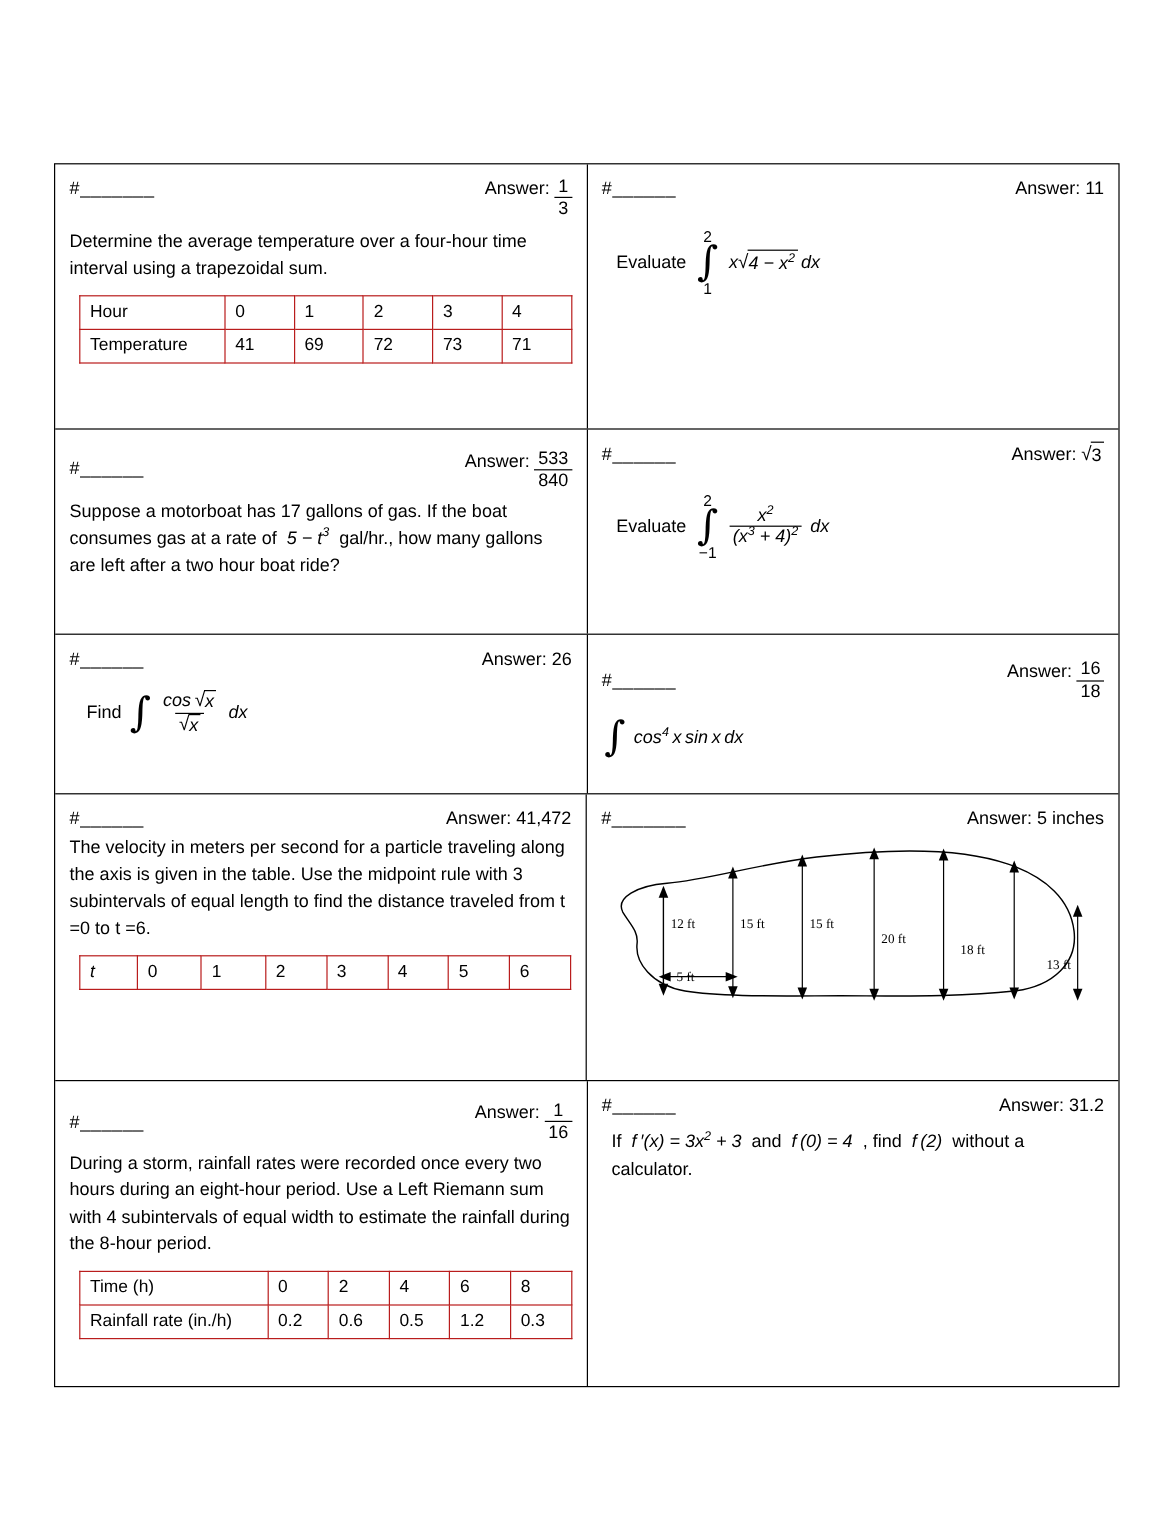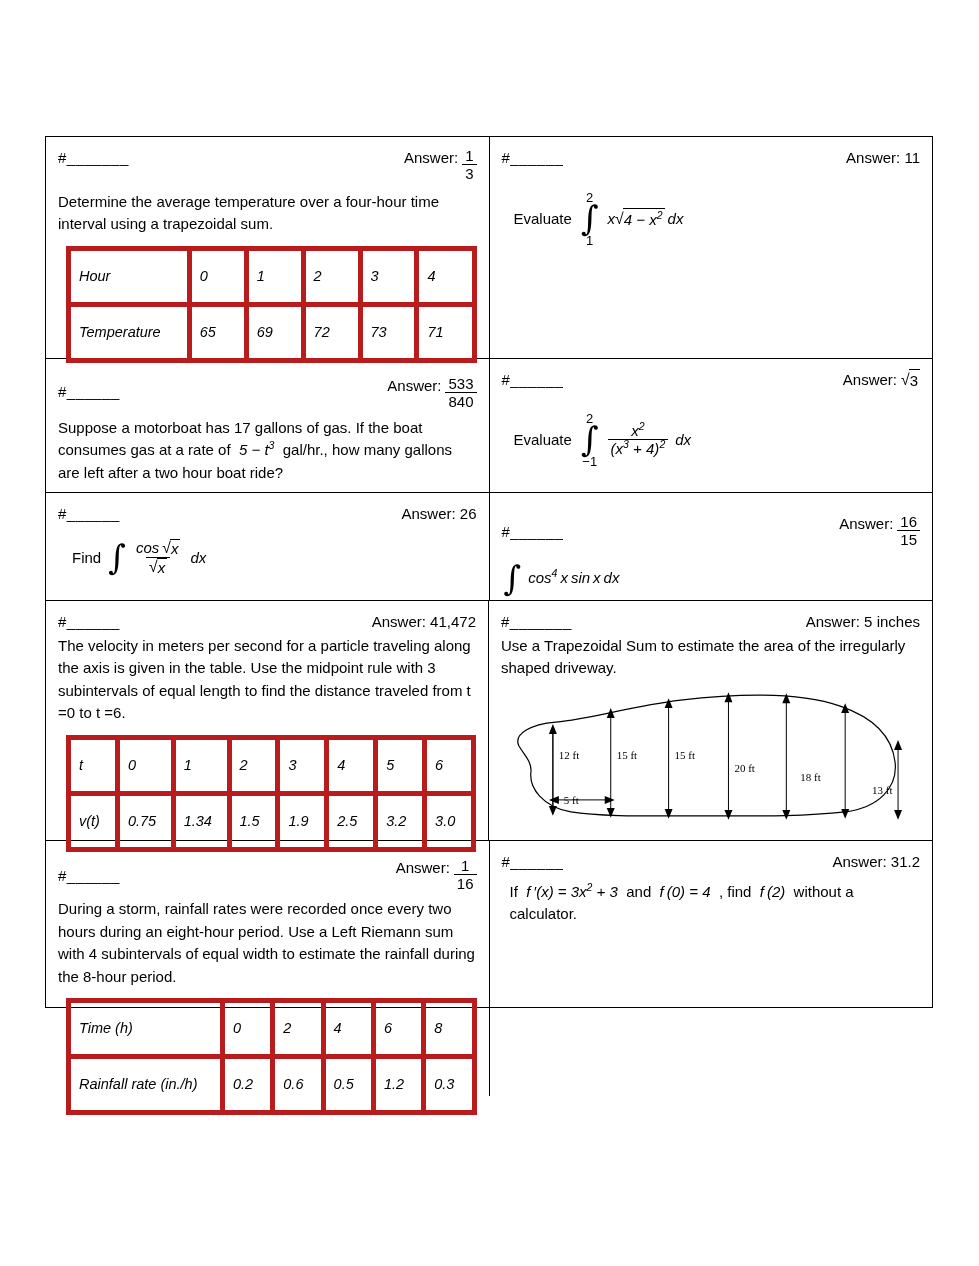--- a/index.html
+++ b/index.html
@@ -12,21 +12,21 @@
     height: 1266px;
     font-family: "Liberation Sans", sans-serif;
     color: #000000;
     position: relative;
   }
   .page {
     position: absolute;
     left: 45px;
     top: 136px;
     width: 888px;
-    height: 872px;
+    height: 1020px;
     box-sizing: border-box;
     border: 1px solid #000;
     display: flex;
     flex-direction: column;
   }
   .row {
     display: flex;
     flex-direction: row;
     border-bottom: 1px solid #000;
     box-sizing: border-box;
@@ -128,25 +128,24 @@
   }
   .it { font-style: italic; }
   sup.e { font-size: 0.7em; vertical-align: super; line-height: 0; }
   
   table.data {
     border-collapse: collapse;
     margin-top: 10px;
     font-size: 14.5px;
   }
   table.data td {
-    border: 5px solid #b91c1c;
-    padding: 15px 8px;
+    border: 1px solid #b91c1c;
+    padding: 3px 8px;
     height: 20px;
     white-space: nowrap;
-    font-style: italic;
   }
   table.data td.lbl { text-align: left; }
   table.data td.val { text-align: left; }
   
   .figure {
     margin-top: 4px;
     display: flex;
     justify-content: flex-start;
   }
 </style>
@@ -173,21 +172,21 @@
             <tr>
           <td class="lbl" style="width:118px;">Hour</td>
           <td class="val" style="width:56px;">0</td>
           <td class="val" style="width:56px;">1</td>
           <td class="val" style="width:56px;">2</td>
           <td class="val" style="width:56px;">3</td>
           <td class="val" style="width:56px;">4</td>
         </tr>
         <tr>
           <td class="lbl">Temperature</td>
-          <td class="val">65</td>
+          <td class="val">41</td>
           <td class="val">69</td>
           <td class="val">72</td>
           <td class="val">73</td>
           <td class="val">71</td>
         </tr>
       </tbody>
         </table>
     </div>
     <div class="cell right">
       <div class="hdr">
@@ -278,21 +277,21 @@
         <span class="it">dx</span>
       </div>
     </div>
     <div class="cell right">
       <div class="hdr" style="margin-top:10px;">
         <span class="qnum" style="margin-top:8px;">#______</span>
         <span class="ans">
           <span class="lbl">Answer:</span>
           <span class="frac">
             <span class="num">16</span>
-            <span class="den">15</span>
+            <span class="den">18</span>
           </span>
         </span>
       </div>
       <div class="mathline" style="margin-top:16px; margin-left:2px;">
         <span class="bigint">∫</span>
         <span class="it">cos<sup class="e">4</sup> x sin x dx</span>
       </div>
     </div>
   </div>
 
@@ -308,39 +307,28 @@
             <tr>
           <td class="lbl it" style="width:46px;">t</td>
           <td class="val" style="width:52px;">0</td>
           <td class="val" style="width:52px;">1</td>
           <td class="val" style="width:48px;">2</td>
           <td class="val" style="width:48px;">3</td>
           <td class="val" style="width:48px;">4</td>
           <td class="val" style="width:48px;">5</td>
           <td class="val" style="width:48px;">6</td>
         </tr>
-        <tr>
-          <td class="lbl it">v(t)</td>
-          <td class="val">0.75</td>
-          <td class="val">1.34</td>
-          <td class="val">1.5</td>
-          <td class="val">1.9</td>
-          <td class="val">2.5</td>
-          <td class="val">3.2</td>
-          <td class="val">3.0</td>
-        </tr>
       </tbody>
         </table>
     </div>
     <div class="cell right">
       <div class="hdr">
         <span class="qnum">#_______</span>
         <span class="ans">Answer: 5 inches</span>
       </div>
-      <div class="prompt" style="margin-top:2px;">Use a Trapezoidal Sum to estimate the area of the irregularly shaped driveway.</div>
       <div class="figure">
         <svg width="420" height="150" viewBox="0 0 420 150">
           <path d="M18,62 C12,50 30,40 55,38 C90,35 130,22 180,16 C240,9 300,8 340,22 C372,33 392,52 395,78 C398,104 378,124 345,128 C300,133 250,132 200,132 C150,132 100,133 70,128 C42,123 28,104 30,88 C31,78 24,72 18,62 Z" fill="none" stroke="#000" stroke-width="1.2"></path>
           <g stroke="#000" stroke-width="1" fill="none">
             <line x1="52" y1="128" x2="52" y2="44" marker-start="url(#a)"></line>
             <line x1="52" y1="44" x2="52" y2="128"></line>
             <line x1="110" y1="130" x2="110" y2="28"></line>
             <line x1="168" y1="131" x2="168" y2="18"></line>
             <line x1="228" y1="132" x2="228" y2="12"></line>
             <line x1="286" y1="132" x2="286" y2="13"></line>

